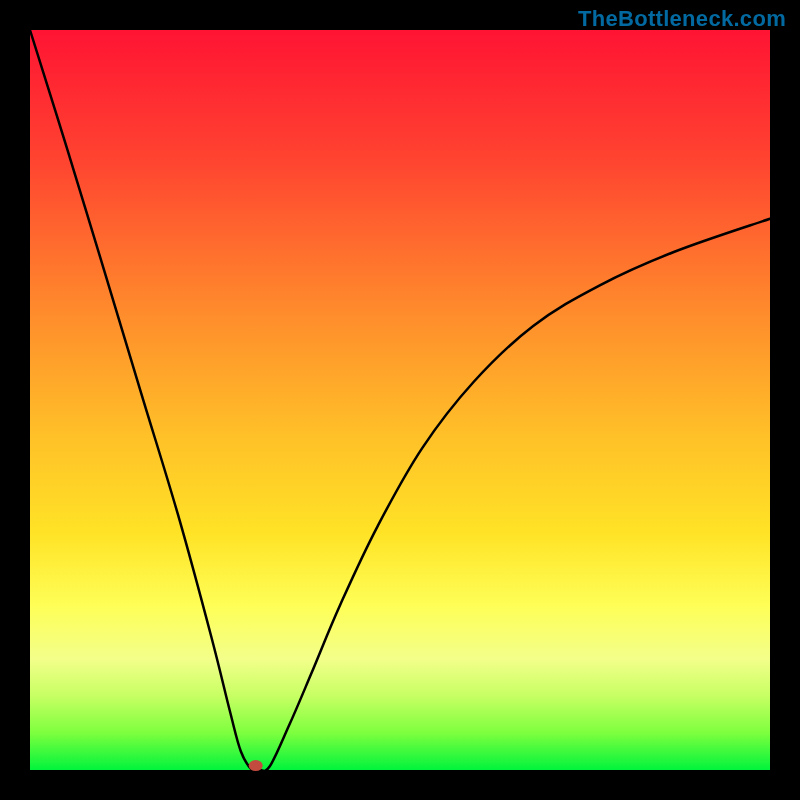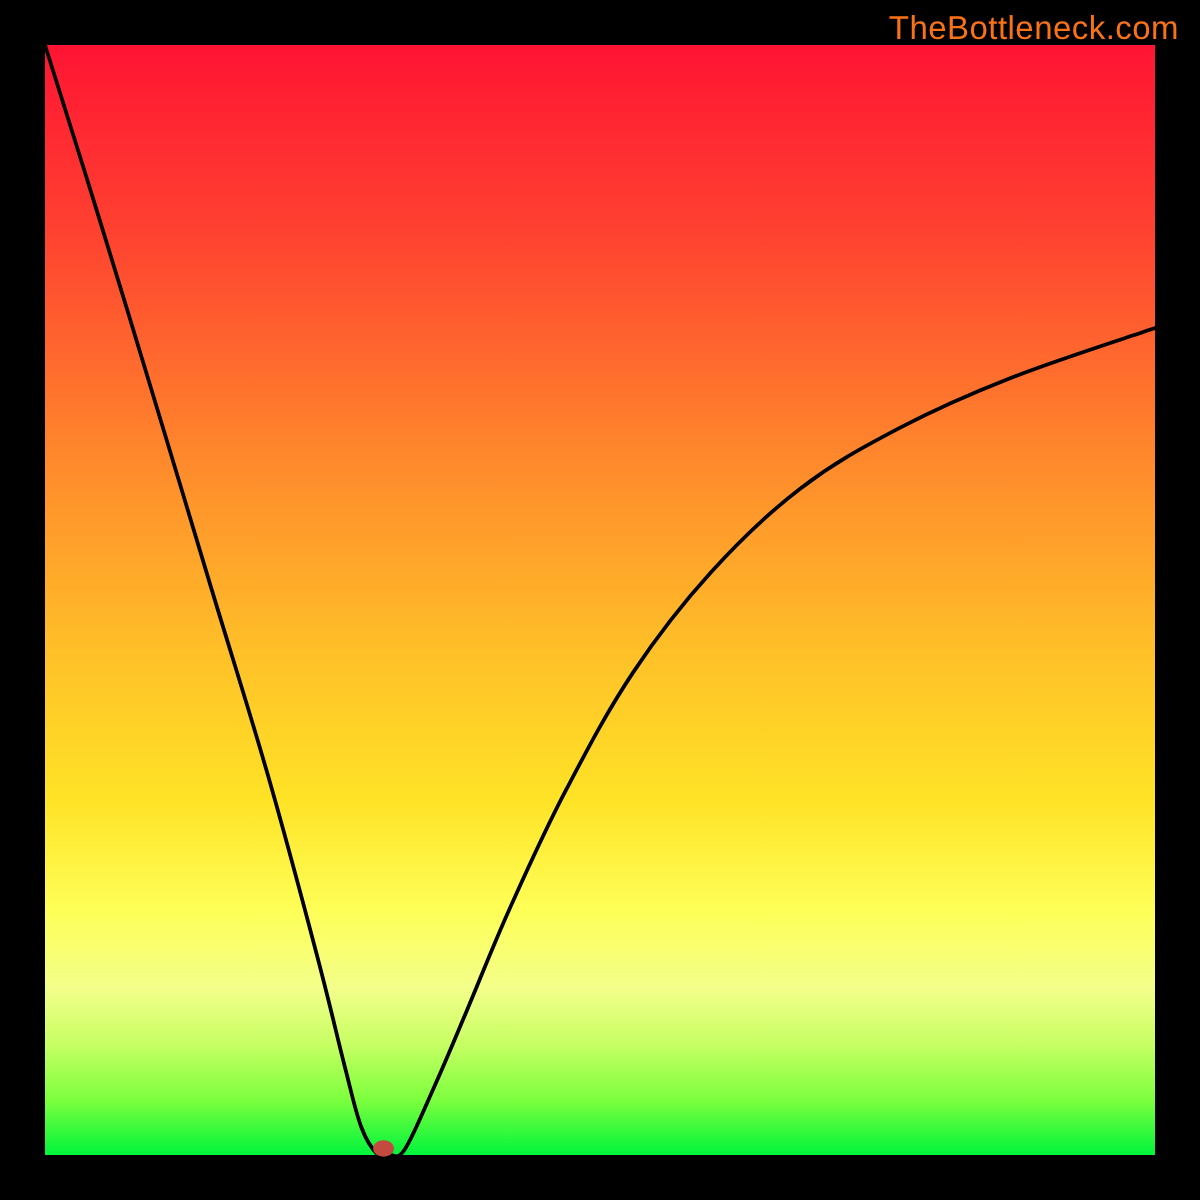--- a/index.html
+++ b/index.html
@@ -14,23 +14,23 @@
   .frame {
     position: relative;
     width: 800px;
     height: 800px;
     background: #000;
   }
   .watermark {
     position: absolute;
     top: 6px;
     right: 14px;
-    color: #f97316;
+    color: #0369a1;
     font-size: 22px;
-    font-weight: 400;
+    font-weight: 700;
     letter-spacing: 0.3px;
     user-select: none;
     z-index: 20;
   }
   .plot-area {
     position: absolute;
     left: 30px;
     top: 30px;
     width: 740px;
     height: 740px;

